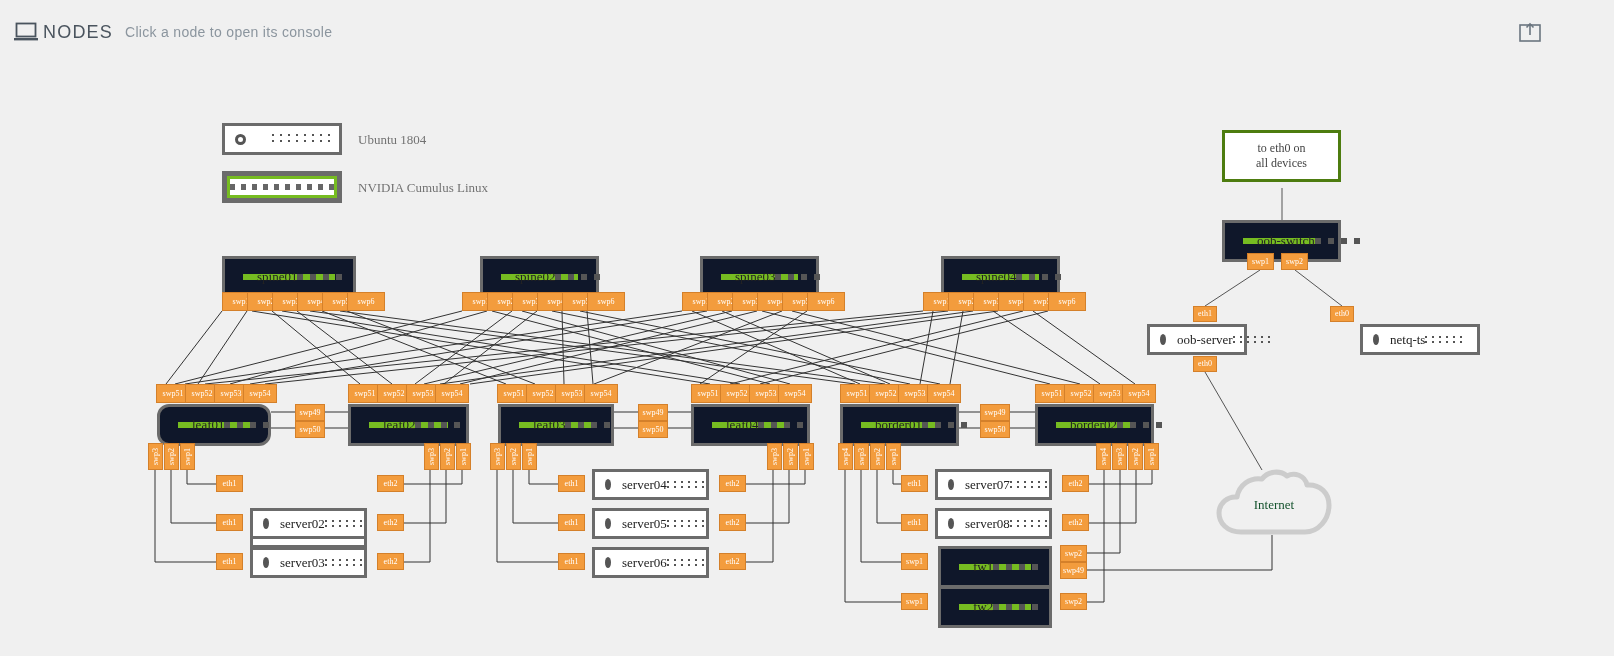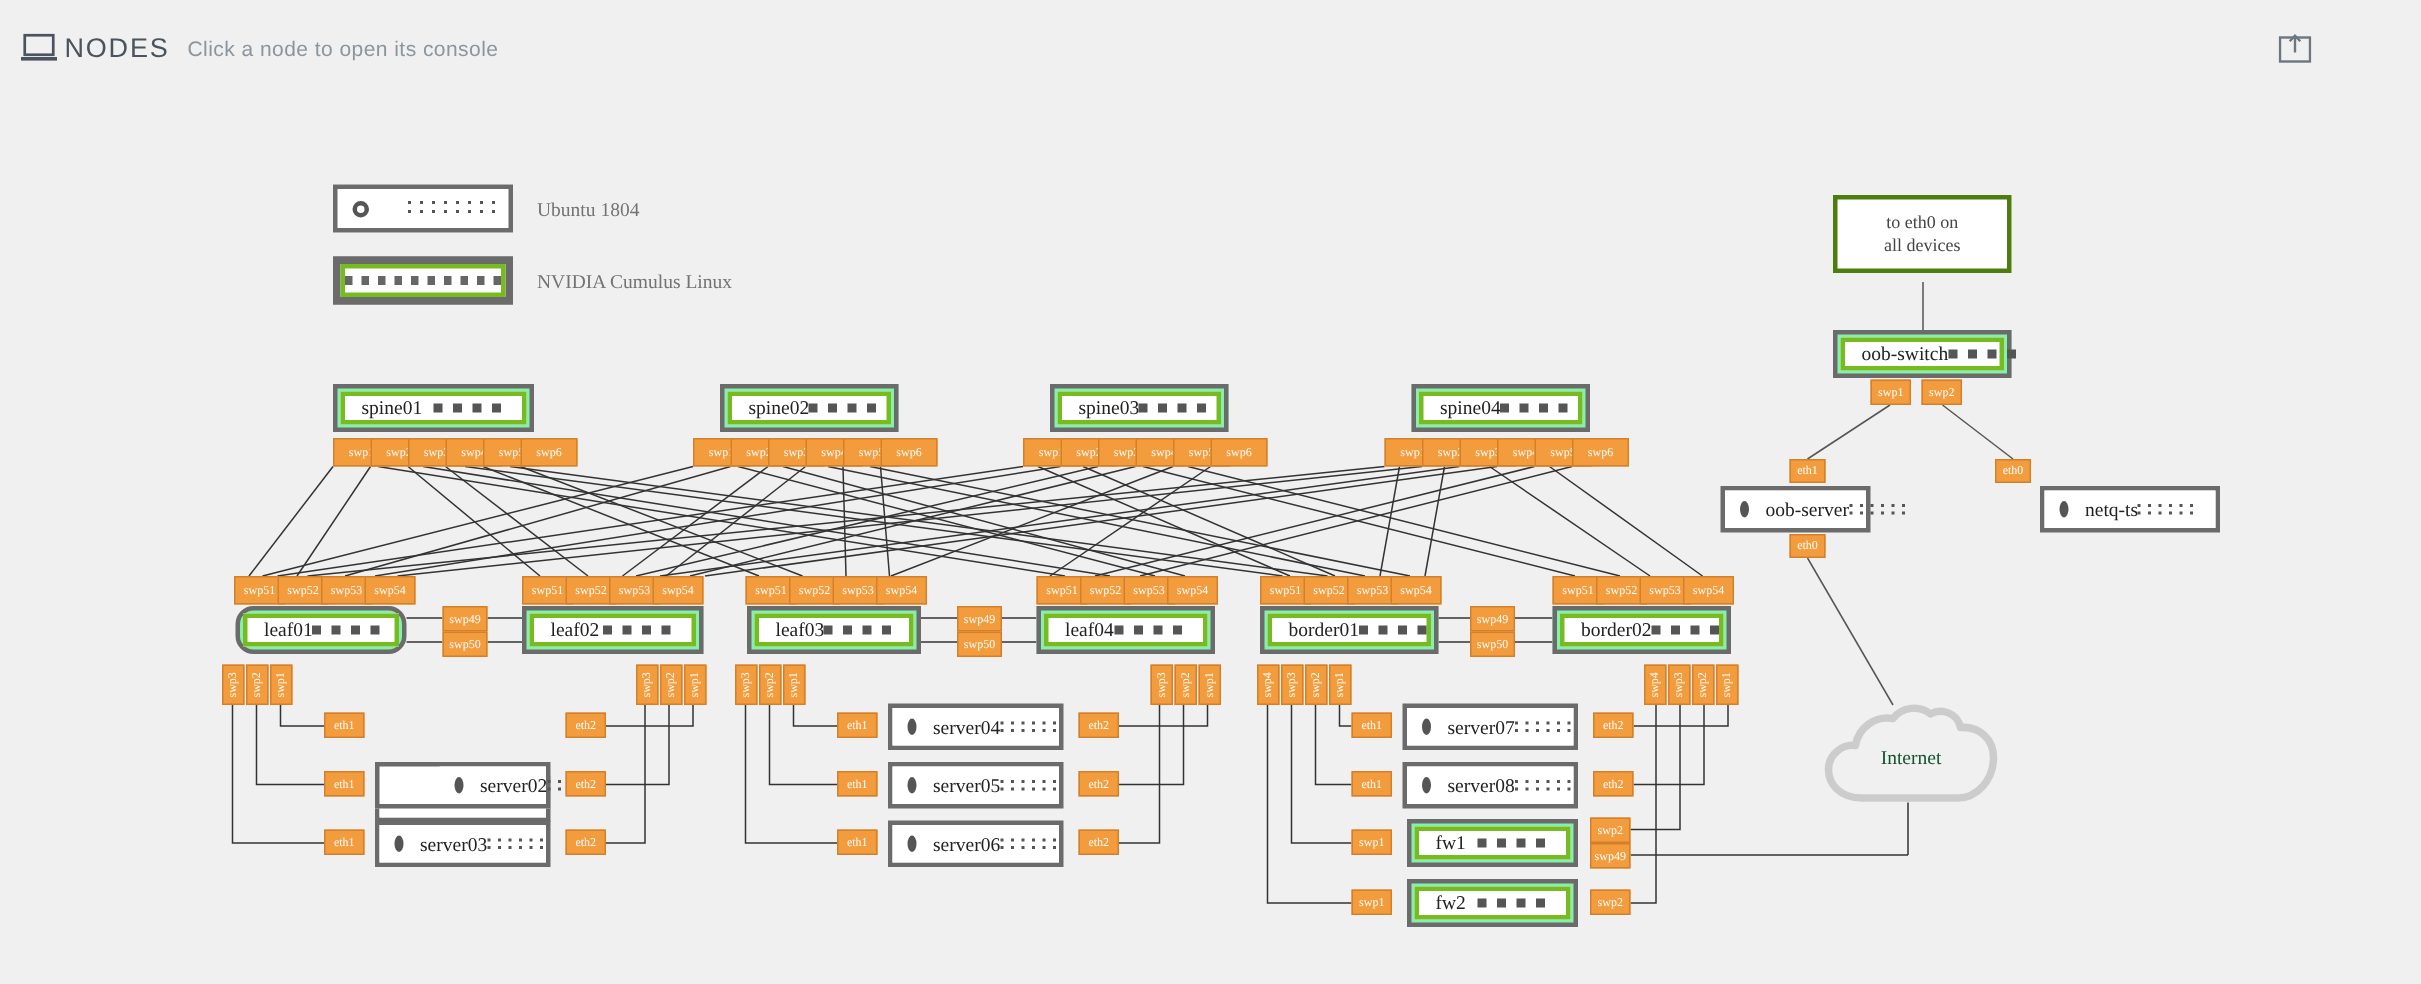--- a/index.html
+++ b/index.html
@@ -27,21 +27,21 @@
   .hdr-export { position:absolute; left:1519px; top:22px; width:22px; height:20px; cursor:pointer; }
 
   
   .node {
     position:absolute;
     background:#ffffff;
     border:3px solid #6b6b6b;
     display:flex; align-items:center;
     cursor:pointer;
   }
-  .node.cumulus { border:3px solid #6b6b6b; padding:2px; background:#86efac; }
+  .node.cumulus { border:3px solid #6b6b6b; padding:18px; background:#0f172a; }
   .node.cumulus .inner {
     width:100%; height:100%;
     border:3px solid #76bc21; background:#fff;
     display:flex; align-items:center;
   }
   .node.ubuntu .inner {
     width:100%; height:100%; background:#fff;
     display:flex; align-items:center;
   }
   .node-label {
@@ -437,21 +437,21 @@
             <i></i>
             <i></i>
             <i></i>
             <i></i>
             <i></i>
             <i></i>
             <i></i>
           </div>
         </div>
       </div>
-      <div class="node ubuntu" style="left: 250px; top: 508px; width: 117px; height: 31px; padding-left: 40px;">
+      <div class="node ubuntu" style="left: 250px; top: 508px; width: 117px; height: 31px;">
         <div class="inner">
           <div class="u-knob"></div>
           <span class="node-label">server02</span>
           <div class="dots">
             <i></i>
             <i></i>
             <i></i>
             <i></i>
             <i></i>
             <i></i>

